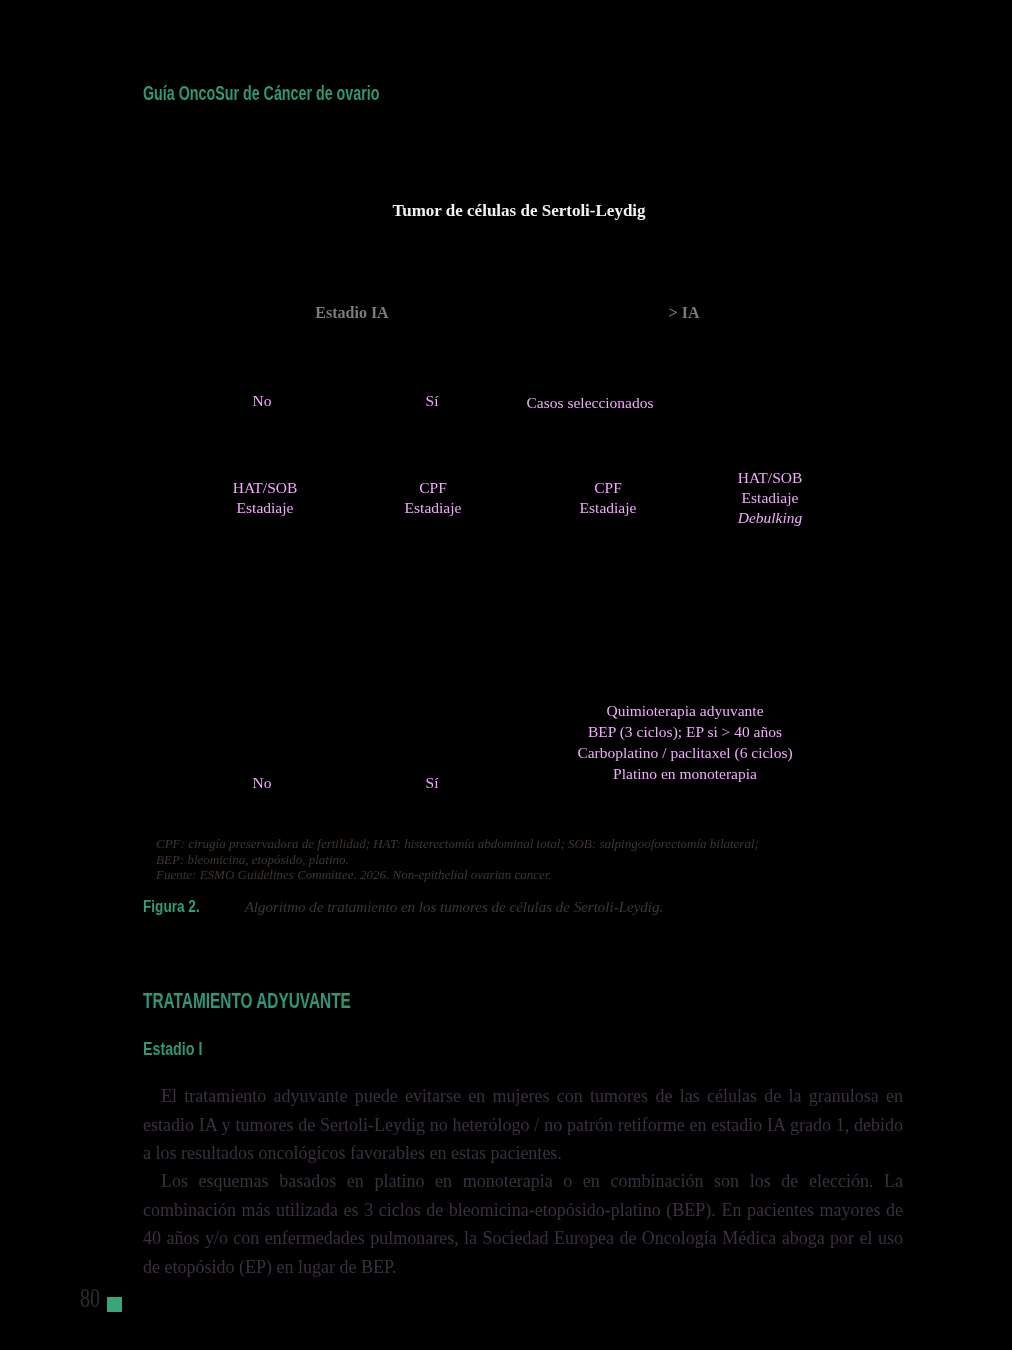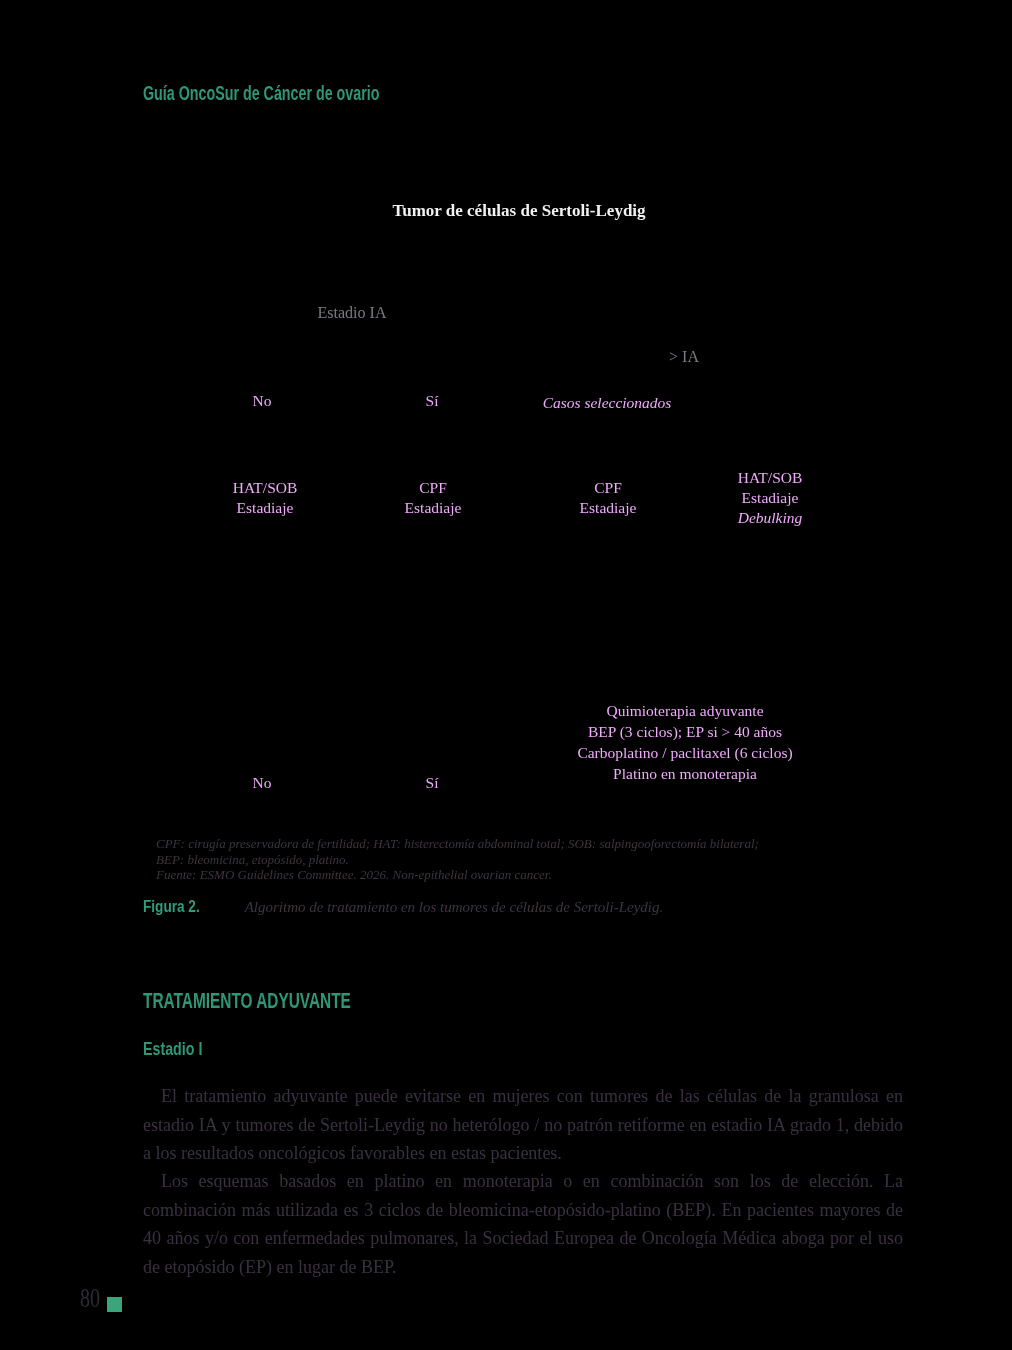--- a/index.html
+++ b/index.html
@@ -8,21 +8,21 @@
   .abs{position:absolute;}
   .ctr{transform:translateX(-50%);text-align:center;}
   
   .condensed{font-family:"Liberation Sans",sans-serif;font-weight:bold;color:#2f9678;
              transform-origin:left top;white-space:nowrap;letter-spacing:0px;}
   .hdr{left:143px;top:81px;font-size:21px;transform:scaleX(0.68);}
   .h1{left:143px;top:988px;font-size:22px;transform:scaleX(0.70);}
   .h2{left:143px;top:1038px;font-size:19px;transform:scaleX(0.75);}
   
   .figtitle{left:519px;top:201px;font-size:17px;font-weight:bold;color:#f2f2f2;white-space:nowrap;}
-  .branch{font-size:16px;font-weight:normal;color:#7a7a80;white-space:nowrap;}
+  .branch{font-size:16px;font-weight:bold;color:#7a7a80;white-space:nowrap;}
   .gray{color:#f0abfc;font-size:15.5px;line-height:20px;white-space:nowrap;}
   .it{font-style:italic;}
   
   .foot{left:156px;top:836px;font-size:13px;line-height:15.5px;font-style:italic;color:#40343e;white-space:nowrap;}
   .caption{left:143px;top:898px;display:flex;align-items:center;white-space:nowrap;}
   .caplabel{font-family:"Liberation Sans",sans-serif;font-weight:bold;font-size:16px;color:#2f9e7c;
             display:inline-block;transform:scaleX(0.85);transform-origin:left bottom;margin-right:-4px;}
   .captext{font-size:15px;font-style:italic;color:#3f3440;margin-left:39px;}
   
   .para{left:143px;width:760px;font-size:18px;line-height:28.5px;color:#3b3040;
@@ -34,25 +34,25 @@
 </head>
 <body>
 
 <div id="page">
 
   <div class="abs condensed hdr">Guía OncoSur de Cáncer de ovario</div>
 
   <div class="abs figtitle ctr">Tumor de células de Sertoli-Leydig</div>
 
   <div class="abs branch ctr" style="left:352px;top:304px;">Estadio IA</div>
-  <div class="abs branch ctr" style="left:684px;top:304px;margin-top:44px;">&gt; IA</div>
+  <div class="abs branch ctr" style="left:684px;top:304px;">&gt; IA</div>
 
   <div class="abs gray ctr" style="left:262px;top:391px;">No</div>
   <div class="abs gray ctr" style="left:432px;top:391px;">Sí</div>
-  <div class="abs gray ctr" style="left:607px;top:393px;font-style:italic;">Casos seleccionados</div>
+  <div class="abs gray ctr" style="left:590px;top:393px;">Casos seleccionados</div>
 
   <div class="abs gray ctr" style="left:265px;top:478px;">
     <div>HAT/SOB</div>
     <div>Estadiaje</div>
   </div>
   <div class="abs gray ctr" style="left:433px;top:478px;">
     <div>CPF</div>
     <div>Estadiaje</div>
   </div>
   <div class="abs gray ctr" style="left:608px;top:478px;">

